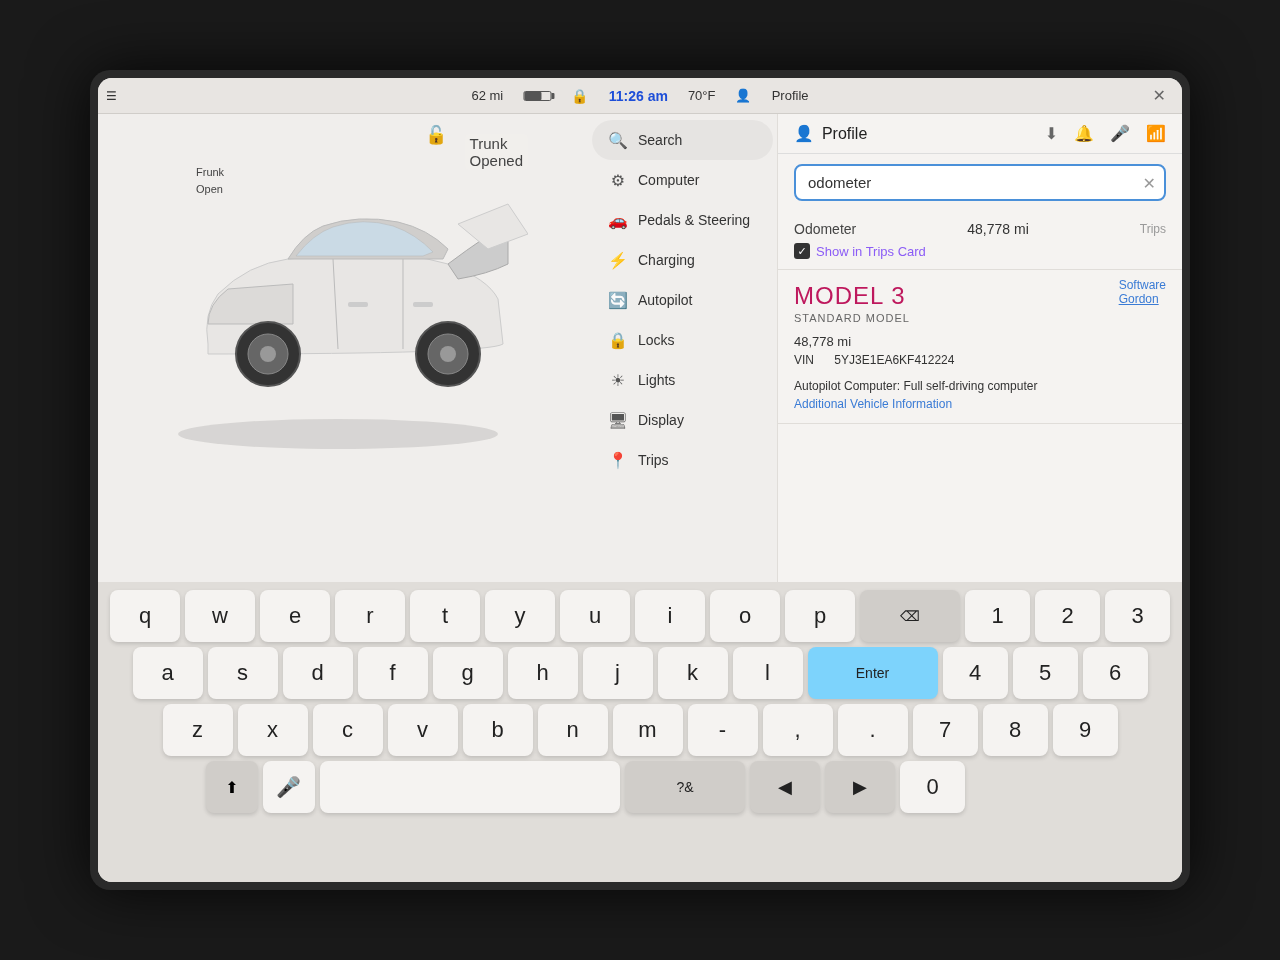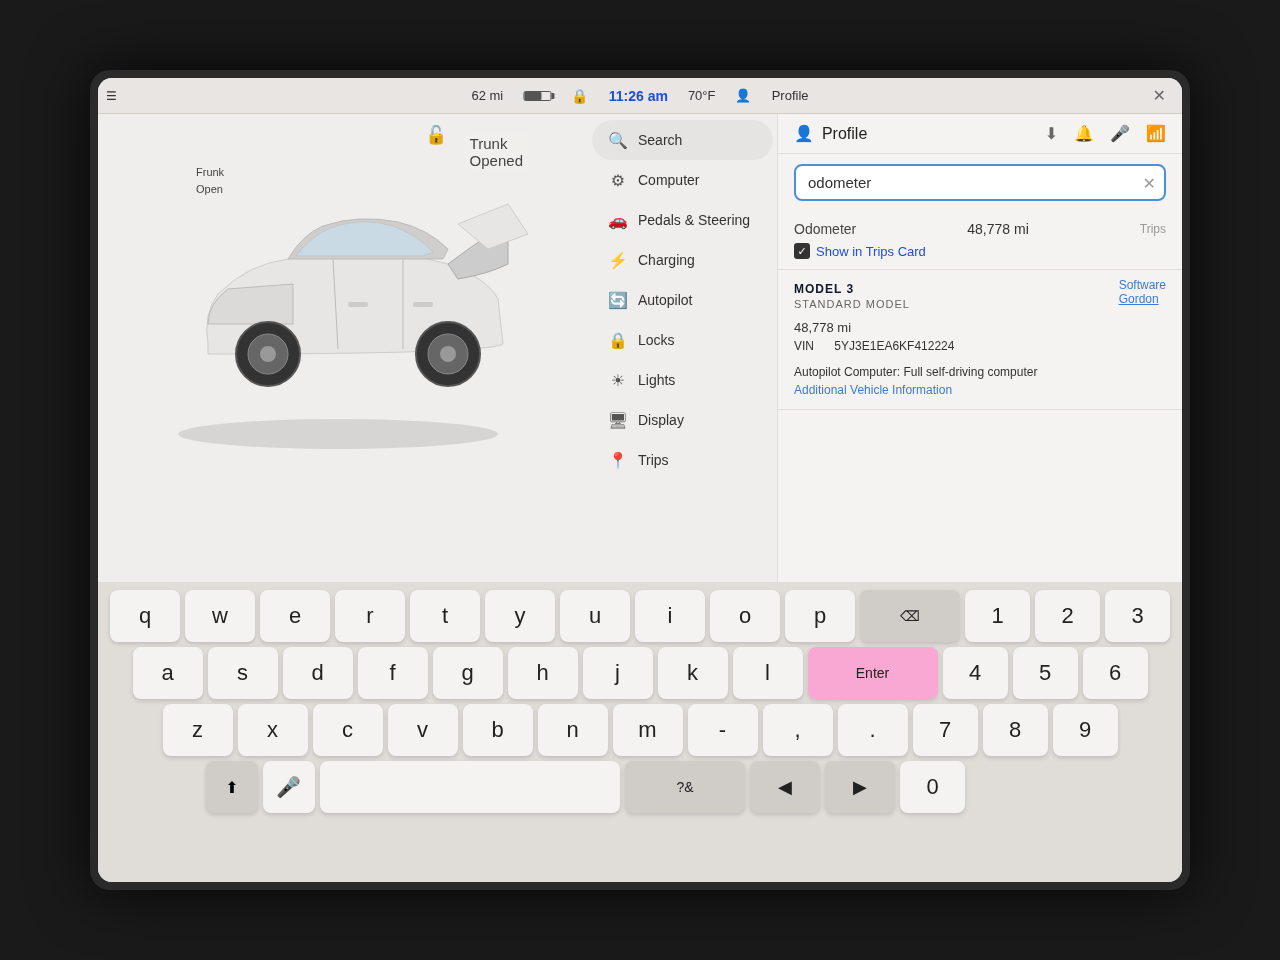--- a/index.html
+++ b/index.html
@@ -209,23 +209,23 @@
       color: white;
       font-size: 11px;
     }
 
     .vehicle-info {
       padding: 12px 16px;
       border-bottom: 1px solid #e0ddd9;
     }
 
     .vehicle-model {
-      font-size: 12px;
-      font-weight: 700;
-      color: #0f172a;
+      font-size: 24px;
+      font-weight: 400;
+      color: #be185d;
       letter-spacing: 1px;
     }
 
     .vehicle-variant {
       font-size: 11px;
       color: #666;
       letter-spacing: 1px;
       margin-top: 2px;
     }
 
@@ -288,21 +288,21 @@
       flex: 4;
       background: #f5f3f1;
     }
 
     .key-special {
       background: #d0cdc9;
       font-size: 14px;
     }
 
     .key-enter {
-      background: #f9a8d4;
+      background: #7dd3fc;
       font-size: 14px;
       min-width: 100px;
       max-width: 140px;
     }
 
     .key-backspace {
       background: #d0cdc9;
       min-width: 80px;
       max-width: 100px;
     }
@@ -542,21 +542,21 @@
         </div>
 
         <div class="odometer-section">
           <div class="odometer-row">
             <span class="odometer-label">Odometer</span>
             <span class="odometer-value">48,778 mi</span>
             <span class="trips-link" style="color:#999;font-size:12px;cursor:pointer;">Trips</span>
           </div>
           <div class="show-trips">
             <div class="checkbox-checked">✓</div>
-            <span style="font-size:13px;color:#1d4ed8;">Show in Trips Card</span>
+            <span style="font-size:13px;color:#8b5cf6;">Show in Trips Card</span>
           </div>
         </div>
 
         <div class="vehicle-info" style="position:relative;">
           <div style="position:absolute;right:16px;top:8px;">
             <div style="font-size:12px;color:#3a7bd5;cursor:pointer;">Software</div>
             <div style="font-size:12px;color:#3a7bd5;text-decoration:underline;">Gordon</div>
           </div>
           <div class="vehicle-model">MODEL 3</div>
           <div class="vehicle-variant">STANDARD MODEL</div>

